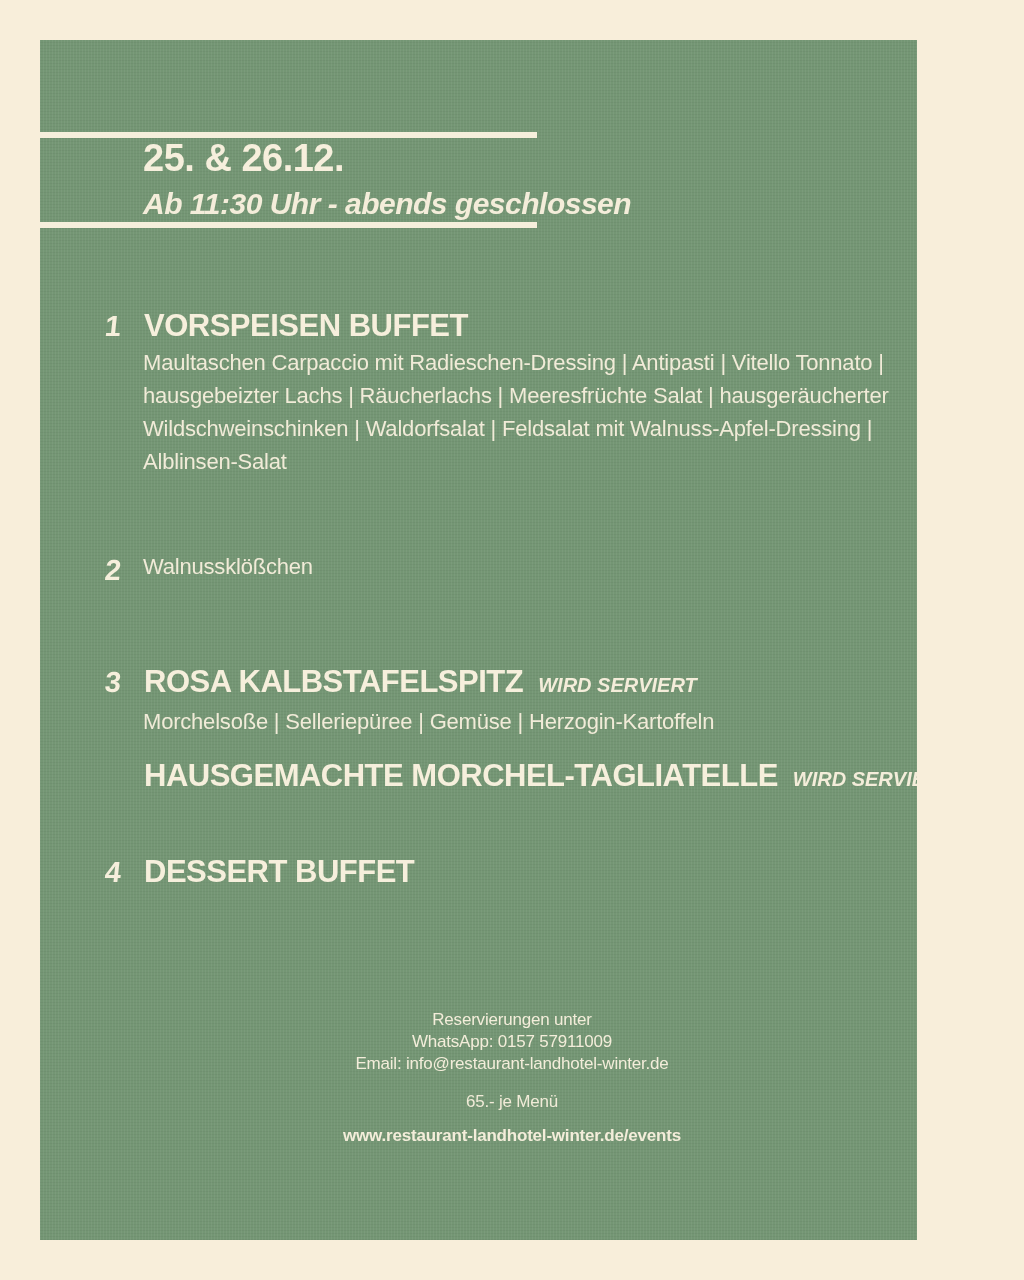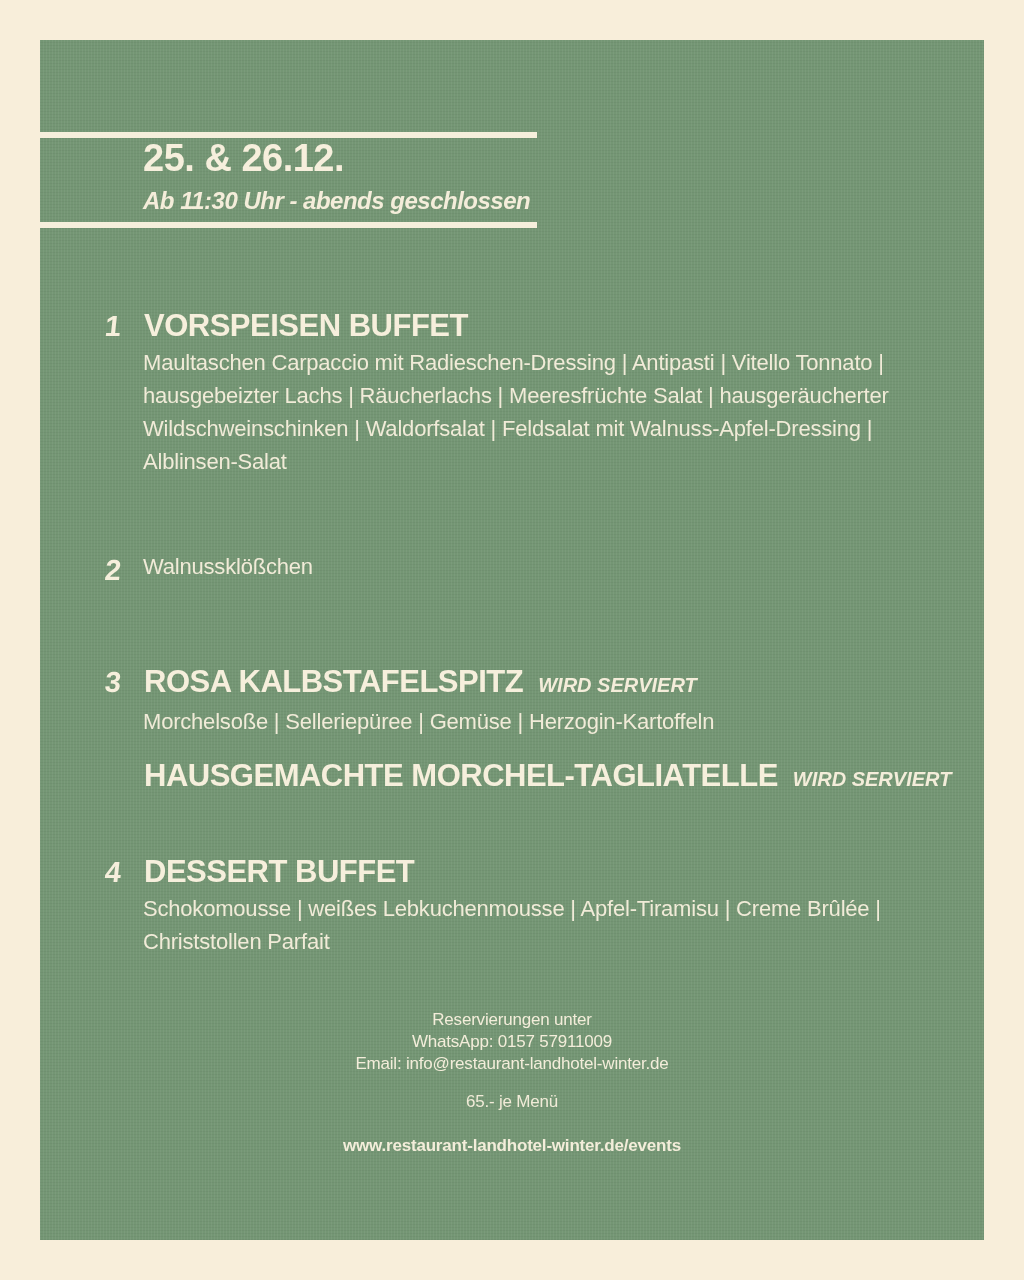--- a/index.html
+++ b/index.html
@@ -5,21 +5,21 @@
   * { box-sizing: border-box; }
   html, body { margin: 0; padding: 0; }
   body {
     width: 1024px; height: 1280px;
     background: #f8eeda;
     font-family: "Liberation Sans", sans-serif;
     -webkit-font-smoothing: antialiased;
   }
   .page {
     position: relative;
-    width: 1024px; height: 1280px;
+    width: 917px; height: 1280px;
     background: #f8eeda;
     overflow: hidden;
   }
   .panel {
     position: absolute;
     left: 40px; top: 40px;
     width: 944px; height: 1200px;
     background-color: #749674;
     background-image:
       repeating-linear-gradient(90deg, rgba(255,255,255,0.05) 0 1px, transparent 1px 3px),
@@ -33,21 +33,21 @@
   }
   .rule-top { top: 92px; }
   .rule-bottom { top: 182px; }
   .dates {
     position: absolute; top: 97px; left: 103px;
     font-size: 38px; font-weight: bold; letter-spacing: -0.5px;
     color: #f6efdc; white-space: nowrap;
   }
   .subtitle {
     position: absolute; top: 147px; left: 103px;
-    font-size: 24px; font-weight: bold; font-style: italic;
+    font-size: 30px; font-weight: bold; font-style: italic;
     letter-spacing: -0.5px; color: #f4edda; white-space: nowrap;
   }
   .menu-section {
     position: absolute;
     left: 56px; padding-left: 47px; width: 850px;
   }
   .num {
     position: absolute; left: 0; top: 4px; width: 34px;
     text-align: center;
     font-size: 29px; font-weight: bold;
@@ -84,21 +84,21 @@
     font-size: 17px; line-height: 22px; font-weight: normal;
     letter-spacing: -0.2px; color: #f3edda;
   }
   .note-block { margin-top: 9px; }
   .note-line {
     font-size: 17px; line-height: 22px; font-weight: normal;
     letter-spacing: -0.2px;
     margin-top: 16px;
   }
   .website-line {
-    margin-top: 22px;
+    margin-top: 12px;
     font-size: 17px; line-height: 22px; font-weight: bold;
     letter-spacing: -0.2px; color: #f3edda;
   }
 </style>
 </head>
 <body>
 
 <div class="page">
   <div class="panel">
 
@@ -125,21 +125,20 @@
     </section>
 
     <section class="menu-section sec-4">
 
       <h2 class="course"><span>HAUSGEMACHTE MORCHEL-TAGLIATELLE</span><span class="served">WIRD SERVIERT</span></h2>
     </section>
 
     <section class="menu-section sec-5">
       <span class="num">4</span>
       <h2 class="course"><span>DESSERT BUFFET</span></h2>
-      <p class="desc">Schokomousse | weißes Lebkuchenmousse | Apfel-Tiramisu | Creme Brûlée | Christstollen Parfait</p>
     </section>
 
     <div class="footer">
       <div class="contact-line">Reservierungen unter</div>
       <div class="contact-line">WhatsApp: 0157 57911009</div>
       <div class="contact-line">Email: info@restaurant-landhotel-winter.de</div>
       <div class="note-block">
         <div class="note-line">65.- je Menü</div>
       </div>
       <div class="website-line">www.restaurant-landhotel-winter.de/events</div>

